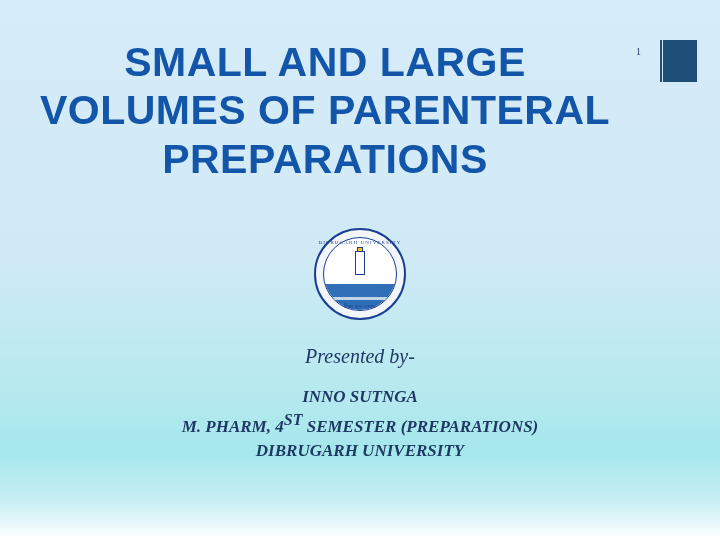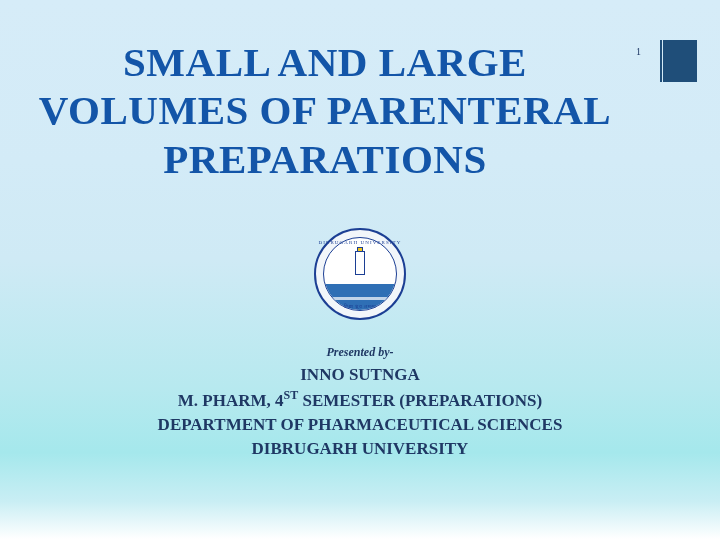--- a/index.html
+++ b/index.html
@@ -52,21 +52,21 @@
     width: 2px;
     height: 42px;
     background: #1f4e79;
   }
   .title {
     position: absolute;
     top: 38px;
     left: 20px;
     width: 610px;
     text-align: center;
-    font-family: Liberation Serif, serif;
+    font-family: Liberation Sans, sans-serif;
     font-weight: bold;
     font-size: 41px;
     line-height: 1.18;
     color: #1355a8;
     letter-spacing: 0.5px;
   }
   .logo-wrap {
     position: absolute;
     top: 228px;
     left: 0;
@@ -150,31 +150,32 @@
     position: absolute;
     top: 345px;
     left: 0;
     width: 720px;
     text-align: center;
     font-family: "Liberation Serif", serif;
     color: #1f3864;
   }
   .presented .p-by {
     font-style: italic;
-    font-weight: bold;
-    font-size: 12px;
-    margin-bottom: 3px;
+    font-weight: normal;
+    font-size: 20px;
+    margin-bottom: 17px;
   }
   .presented .p-line {
     font-weight: bold;
     font-size: 17px;
     line-height: 1.42;
+    font-style: italic;
   }
   .presented .p-line sup {
-    font-size: 12px;
+    font-size: 16px;
     vertical-align: super;
     text-align: center;
   }
 </style>
 </head>
 <body>
 
 <div class="slide">
 
   <div class="slide-number">1</div>
@@ -195,17 +196,16 @@
       </div>
       <div class="arc-text-top">DIBRUGARH  UNIVERSITY</div>
       <div class="arc-text-bottom">विद्या ध्रुव तमसः</div>
     </div>
   </div>
 
   <div class="presented">
     <div class="p-by">Presented by-</div>
     <div class="p-line">INNO SUTNGA</div>
     <div class="p-line"><span>M. PHARM, 4</span><sup>ST</sup><span> SEMESTER (PREPARATIONS)</span></div>
-    <div class="p-line">DEPARTMENT OF PHARMACEUTICAL SCIENCES</div>
     <div class="p-line">DIBRUGARH UNIVERSITY</div>
   </div>
 
 </div>
 
 </body></html>

